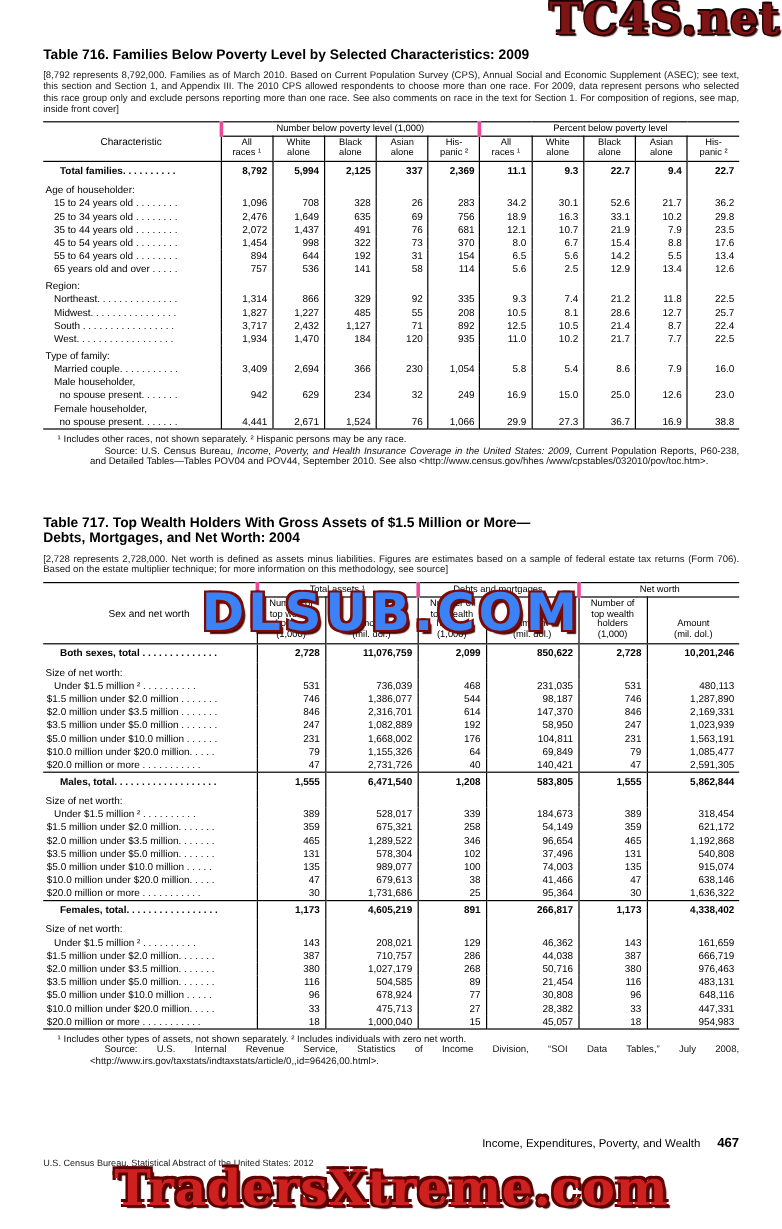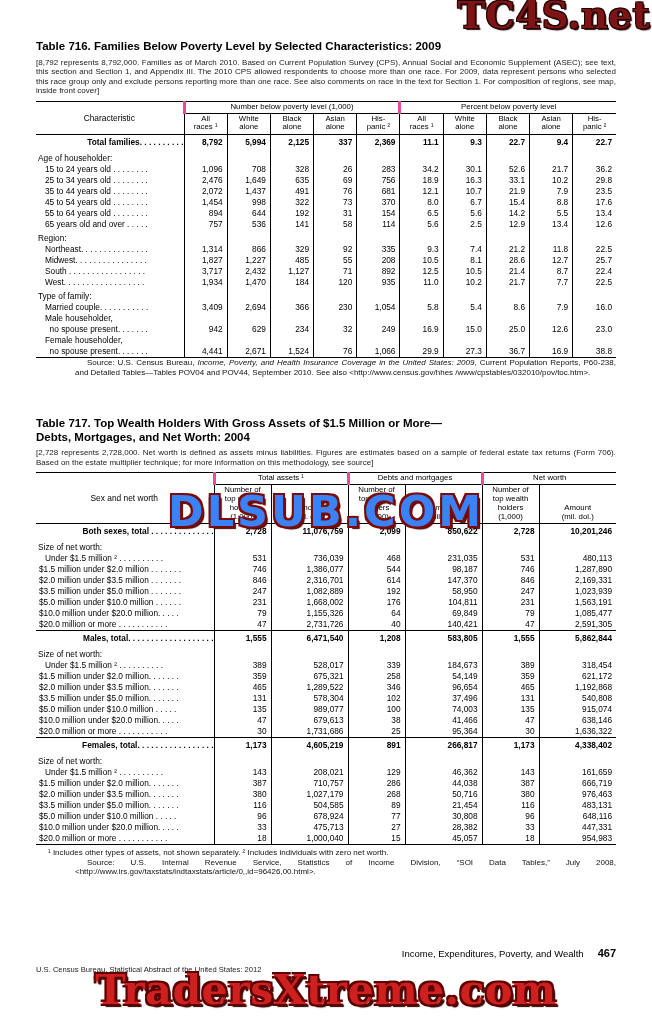--- a/index.html
+++ b/index.html
@@ -17,21 +17,21 @@
   .stat th { font-weight:normal; font-size:7.8px; line-height:8.8px; text-align:center;
              vertical-align:middle; padding:1px 1px; white-space:pre-line; color:#000; }
   .stat th.grp { border-left:3px solid #ec4899; border-bottom:1px solid #000; }
   .stat th.sub { border-left:1px solid #000; border-bottom:1px solid #000; vertical-align:bottom; padding-bottom:2px; }
   .stat th.stub-h { border-bottom:1px solid #000; font-size:8.4px; }
 
   .stat td { font-size:8.3px; line-height:11px; vertical-align:bottom; padding:0 4px 0 0; color:#000; }
   .stat td.stub { text-align:left; white-space:pre; overflow:hidden; padding-left:3px; padding-right:0; }
   .stat td.num { text-align:right; border-left:1px solid #000; }
   .stat tr.total td { font-weight:bold; padding-top:2px; padding-bottom:2px; }
-  .stat tr.total td.stub { padding-left:14px;text-align:right; }
+  .stat tr.total td.stub { padding-left:14px; }
   .stat tr.section td { padding-top:3px; }
   .stat tr.section td.stub { padding-left:2px; }
   .stat tr.data td.stub { padding-left:9px; }
   .stat tr.data0 td.stub { padding-left:3px; }
   .stat tr.rule td { border-top:1px solid #000; padding-top:2px; }
 
   .footnote { font-size:8px; line-height:9.5px; margin-top:3px; text-indent:12px; }
   .source { font-size:8px; line-height:9.5px; text-indent:12px; text-align:justify;margin-left:39px; }
 
   .page-footer-right { position:absolute; right:36px; top:947px; font-size:9.5px; color:#000; }
@@ -318,20 +318,21 @@
             <td class="num">1,066</td>
             <td class="num">29.9</td>
             <td class="num">27.3</td>
             <td class="num">36.7</td>
             <td class="num">16.9</td>
             <td class="num">38.8</td>
           </tr>
         </tbody>
     </table>
 
+    <p class="footnote">¹ Includes other races, not shown separately. ² Hispanic persons may be any race.</p>
     <p class="source"><span>Source: U.S. Census Bureau, </span><i>Income, Poverty, and Health Insurance Coverage in the United States: 2009</i><span>, Current Population Reports, P60-238, and Detailed Tables—Tables POV04 and POV44, September 2010. See also &lt;http://www.census.gov/hhes /www/cpstables/032010/pov/toc.htm&gt;.</span></p>
 
     <h1 class="title title2">Table 717. Top Wealth Holders With Gross Assets of $1.5 Million or More—
 Debts, Mortgages, and Net Worth: 2004</h1>
     <p class="note">[2,728 represents 2,728,000. Net worth is defined as assets minus liabilities. Figures are estimates based on a sample of federal estate tax returns (Form 706). Based on the estate multiplier technique; for more information on this methodology, see source]</p>
 
     <table class="stat">
       <colgroup>
         <col style="width:178px">
         <col style="width:57px">

